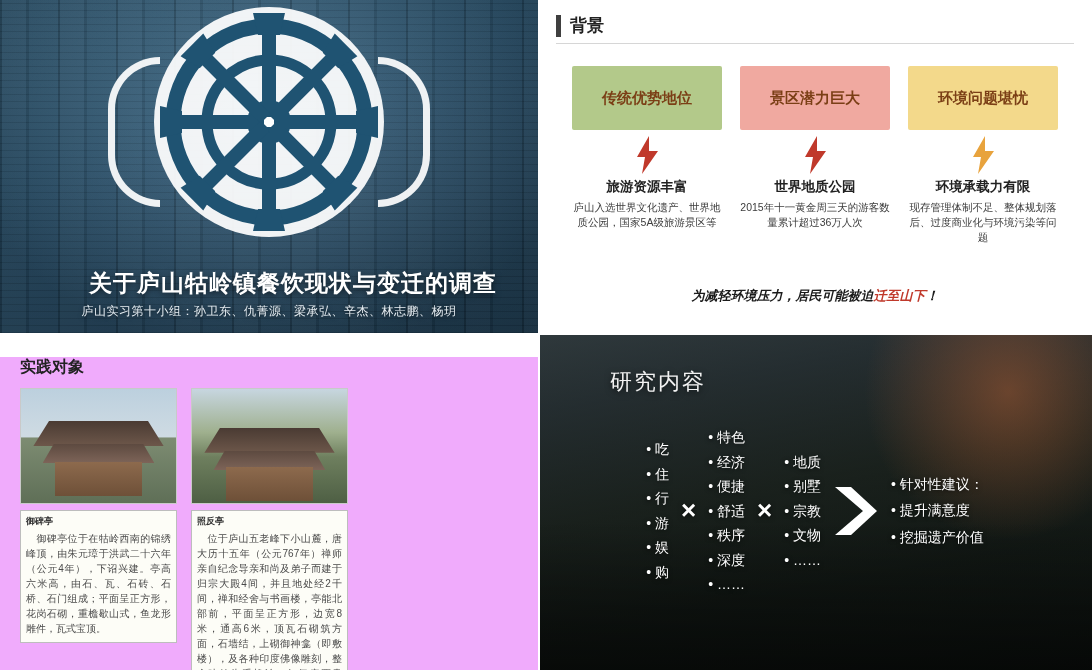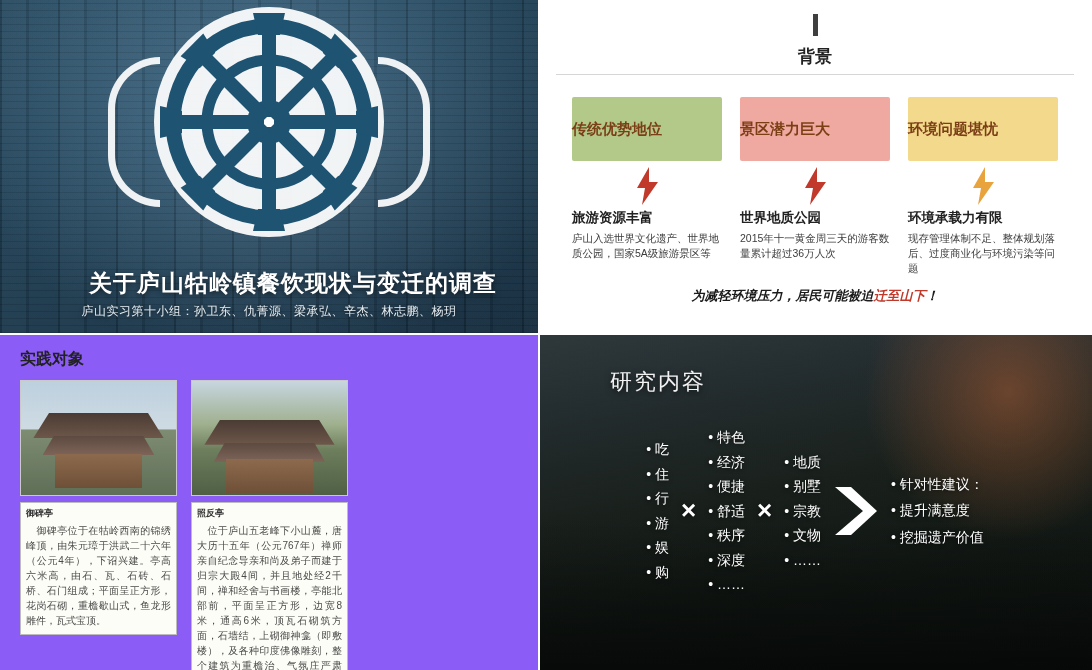--- a/index.html
+++ b/index.html
@@ -84,33 +84,32 @@
 
   
   .slide-bg {
     position: relative;
     background:#ffffff;
     padding: 14px 18px;
   }
   .sec-head {
     display:flex; align-items:center; gap:9px;
     margin-bottom: 4px;
-    flex-direction: column;
   }
   .sec-bar { width:5px; height:22px; background:#3f3f3f; }
   .sec-title { font-size:17px; font-weight:bold; color:#222; }
   .sec-rule { height:1px; background:#d6d6d6; margin: 6px 0 0 0; }
 
   .bg-cols {
     display:flex;
     justify-content: space-between;
     margin-top: 22px;
     padding: 0 16px;
   }
-  .bg-col { width: 150px; text-align:left; }
+  .bg-col { width: 150px; text-align:center; }
   .chip {
     display:block;
     height: 64px;
     line-height: 64px;
     font-size: 15px;
     font-weight: bold;
     color:#3a2a1a;
     border-radius: 2px;
   }
   .chip.c1 { background:#b3c98a; color:#7b3f16; }
@@ -131,22 +130,23 @@
   .bg-foot {
     position:absolute; left:0; right:0; bottom: 28px;
     text-align:center;
     font-size: 13px; font-weight:bold; color:#1b1b1b;font-style:italic;
   }
   .bg-foot .hl { color:#c0392b; }
 
   
   .slide-obj {
     position:relative;
-    background:#8b5cf6;
-    padding: 16px 16px 0 20px;
+    background:#f0abfc;
+    padding: 0 16px 0 20px;
+    margin-top: 24px;
   }
   .obj-title { font-size:16px; font-weight:bold; color:#222; margin-bottom: 10px; }
   .obj-row { display:flex; gap: 14px; }
   .obj-card { width: 157px; }
   .photo { width:157px; height:116px; border:1px solid #c9c9c9; position:relative; overflow:hidden; }
   .p1 { background: linear-gradient(#bcd0de 0%, #cfdbe3 42%, #7d8c72 43%, #5f6f57 100%); }
   .p2 { background: linear-gradient(#c7d6e0 0%, #9fb08e 38%, #6e7f5e 60%, #4e5f44 100%); }
   .p3 { background: linear-gradient(#d9e2e7 0%, #b9c7a9 40%, #8fa07c 65%, #5d6d4e 100%); }
   .photo .roof {
     position:absolute; left:8%; right:8%; top:28%; height:22%;

